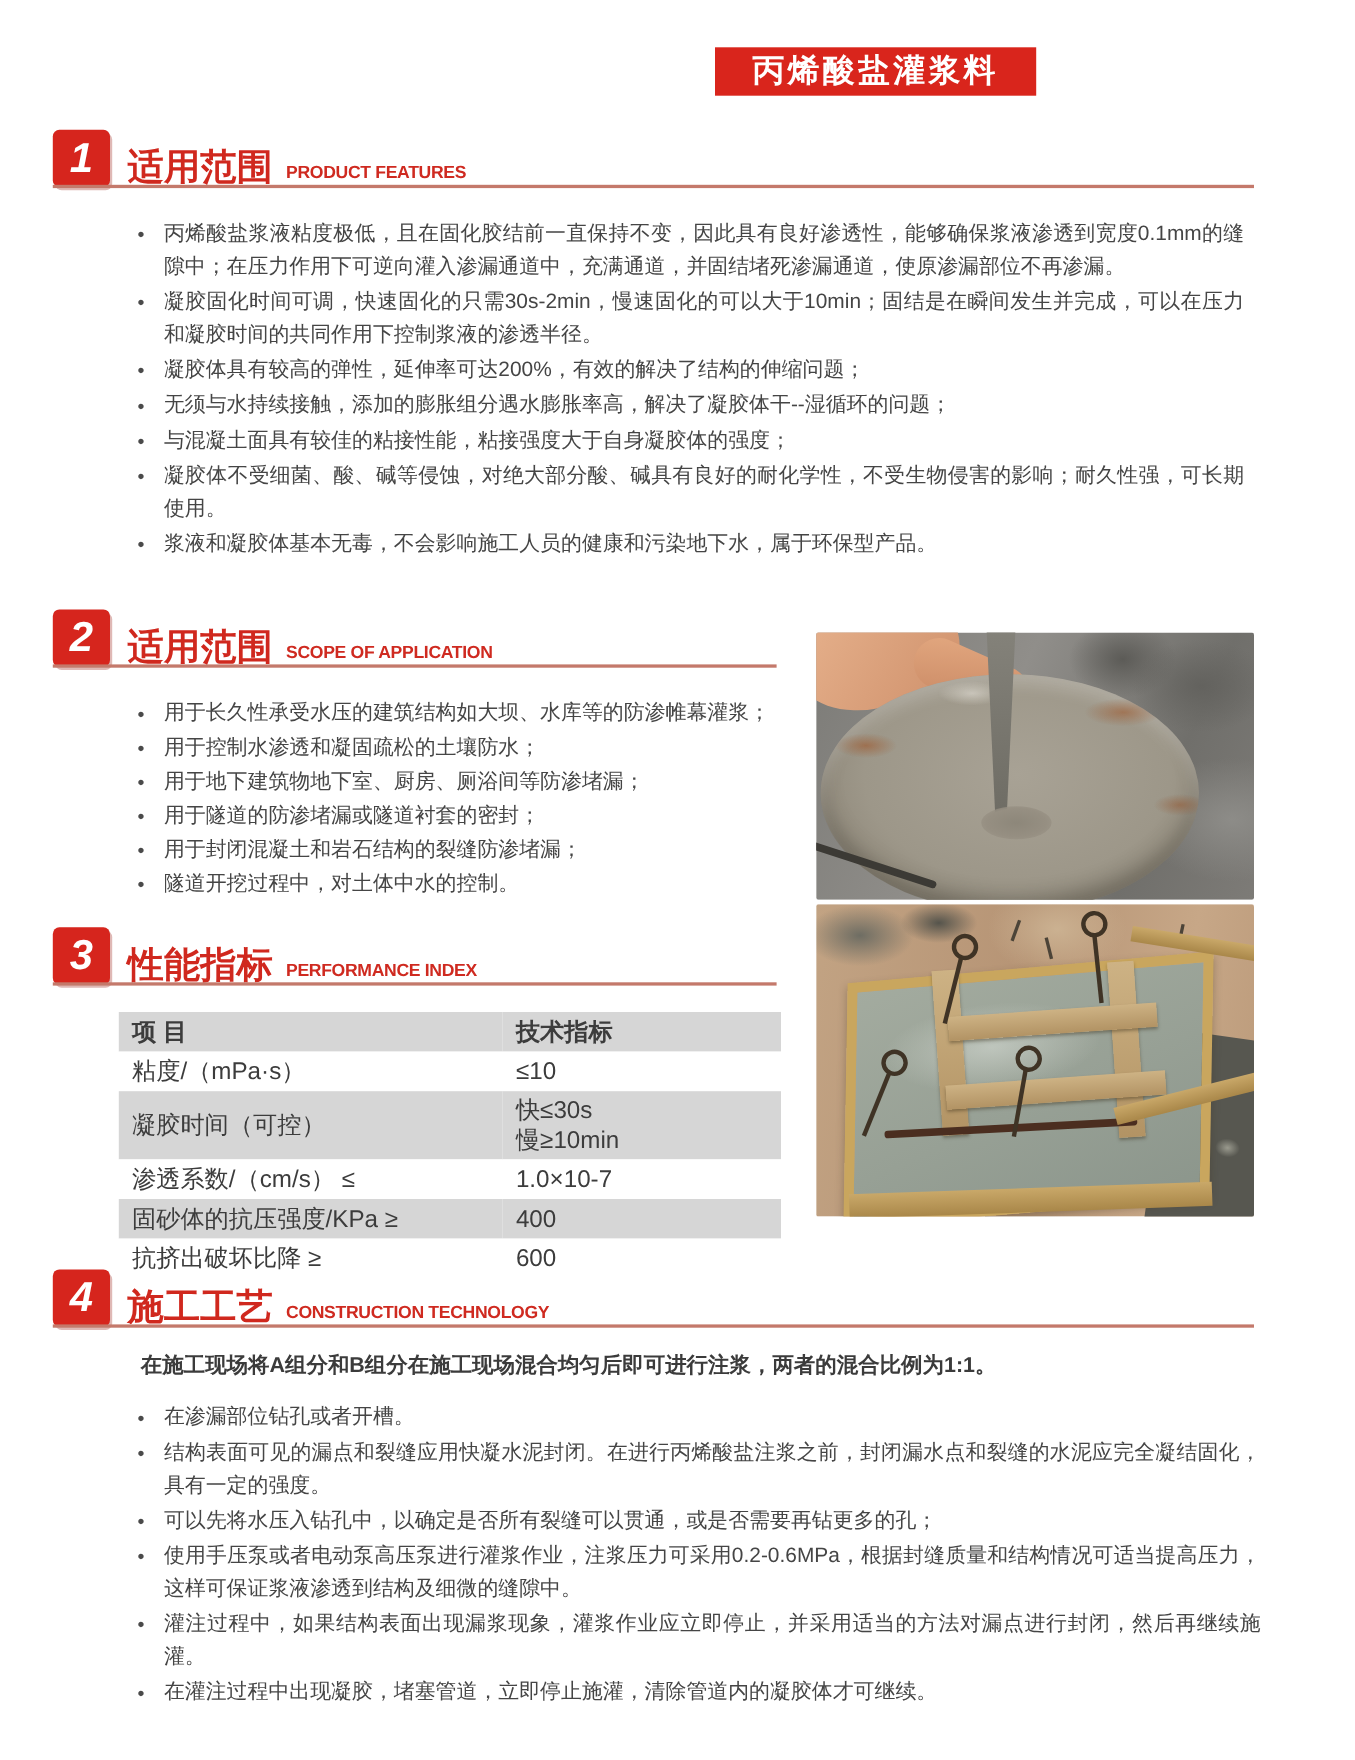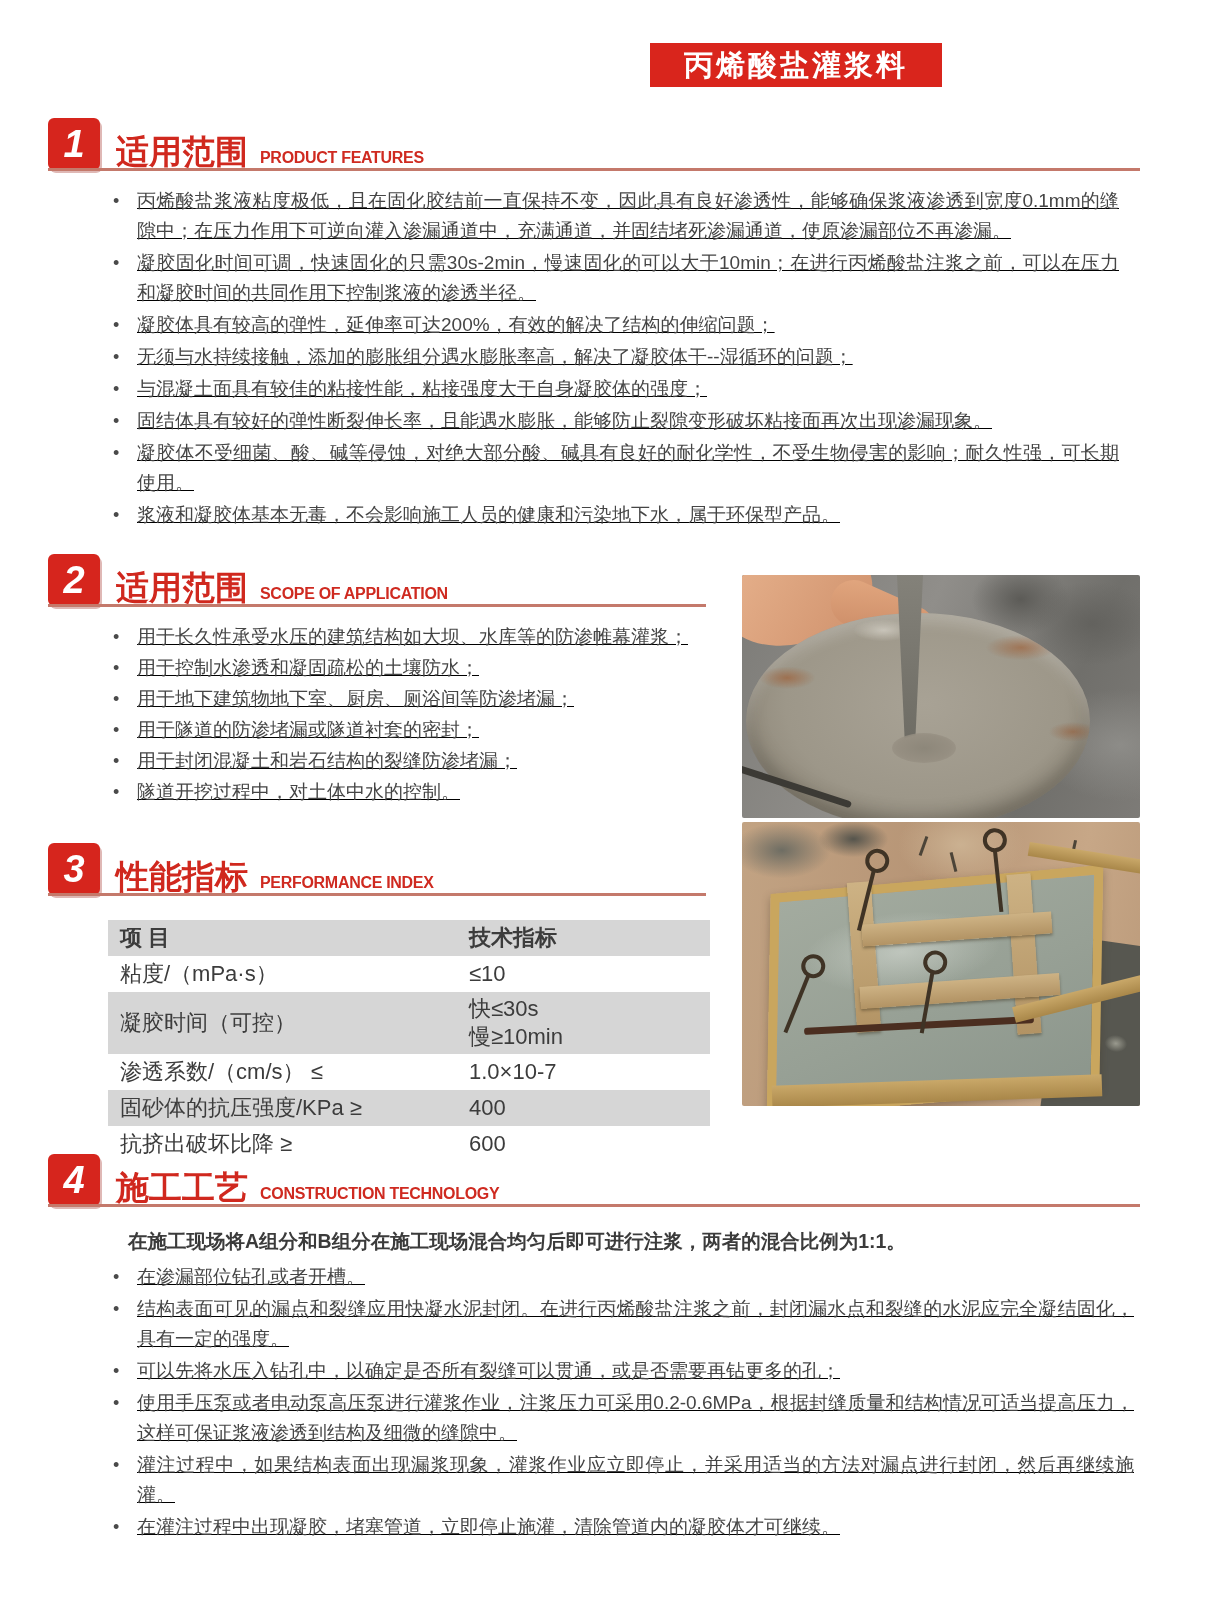--- a/index.html
+++ b/index.html
@@ -24,21 +24,21 @@
     box-shadow:2px 3px 0 rgba(150,20,10,.30);flex:0 0 auto;
   }
   .sec-title{color:#d0281e;font-size:33px;font-weight:700;margin:0 0 2px 16px;line-height:1;}
   .sec-sub{color:#cf2a20;font-size:16px;font-weight:700;margin:16px 0 4px 12px;letter-spacing:-0.3px;line-height:1;}
   .sec-line{position:absolute;left:48px;height:3px;background:#c4796b;}
   #line1{top:168px;width:1092px}
   #line2{top:604px;width:658px}
   #line3{top:893px;width:658px}
   #line4{top:1204px;width:1092px}
   
-  .bullets{position:absolute;list-style:none;margin:4px;padding:0;text-decoration:underline;}
+  .bullets{position:absolute;list-style:none;margin:16px;padding:0;}
   .bullets li{
     position:relative;padding-left:33px;margin-bottom:2px;
     font-size:19px;line-height:30px;color:#454545;text-align:justify;
   }
   .bullets li::before{
     content:"\2022";position:absolute;left:9px;top:0;
     color:#4a4a4a;font-size:18px;line-height:30px;
   }
   #list1{top:182px;left:100px;width:1015px;}
   #list2{top:618px;left:100px;width:618px;}
@@ -142,25 +142,24 @@
 
 <div class="sec-header" id="h1">
   <div class="num-box">1</div>
   <div class="sec-title">适用范围</div>
   <div class="sec-sub">PRODUCT FEATURES</div>
 </div>
 <div class="sec-line" id="line1"></div>
 
 <ul class="bullets" id="list1">
   <li>丙烯酸盐浆液粘度极低，且在固化胶结前一直保持不变，因此具有良好渗透性，能够确保浆液渗透到宽度0.1mm的缝隙中；在压力作用下可逆向灌入渗漏通道中，充满通道，并固结堵死渗漏通道，使原渗漏部位不再渗漏。</li>
-  <li>凝胶固化时间可调，快速固化的只需30s-2min，慢速固化的可以大于10min；在进行丙烯酸盐注浆之前，可以在压力和凝胶时间的共同作用下控制浆液的渗透半径。</li>
+  <li>凝胶固化时间可调，快速固化的只需30s-2min，慢速固化的可以大于10min；固结是在瞬间发生并完成，可以在压力和凝胶时间的共同作用下控制浆液的渗透半径。</li>
   <li>凝胶体具有较高的弹性，延伸率可达200%，有效的解决了结构的伸缩问题；</li>
   <li>无须与水持续接触，添加的膨胀组分遇水膨胀率高，解决了凝胶体干--湿循环的问题；</li>
   <li>与混凝土面具有较佳的粘接性能，粘接强度大于自身凝胶体的强度；</li>
-  <li>固结体具有较好的弹性断裂伸长率，且能遇水膨胀，能够防止裂隙变形破坏粘接面再次出现渗漏现象。</li>
   <li>凝胶体不受细菌、酸、碱等侵蚀，对绝大部分酸、碱具有良好的耐化学性，不受生物侵害的影响；耐久性强，可长期使用。</li>
   <li>浆液和凝胶体基本无毒，不会影响施工人员的健康和污染地下水，属于环保型产品。</li>
 </ul>
 
 <div class="sec-header" id="h2">
   <div class="num-box">2</div>
   <div class="sec-title">适用范围</div>
   <div class="sec-sub">SCOPE OF APPLICATION</div>
 </div>
 <div class="sec-line" id="line2"></div>

